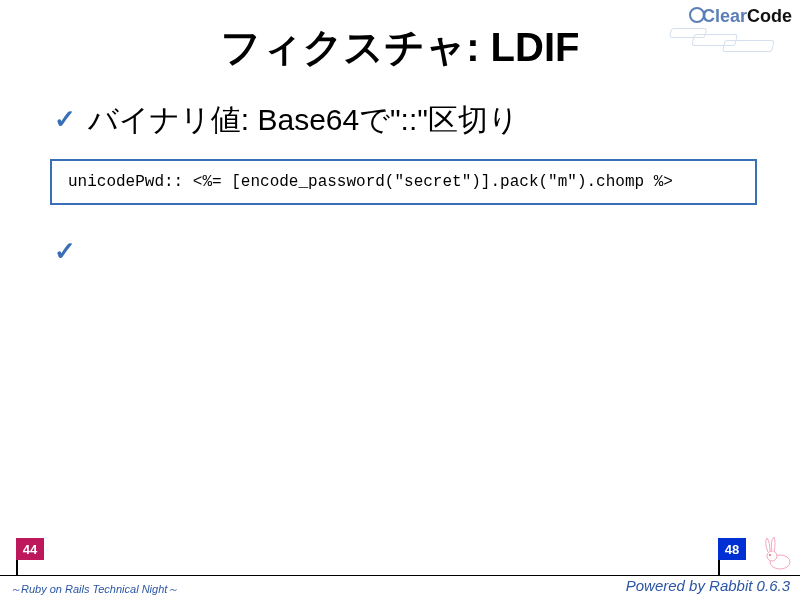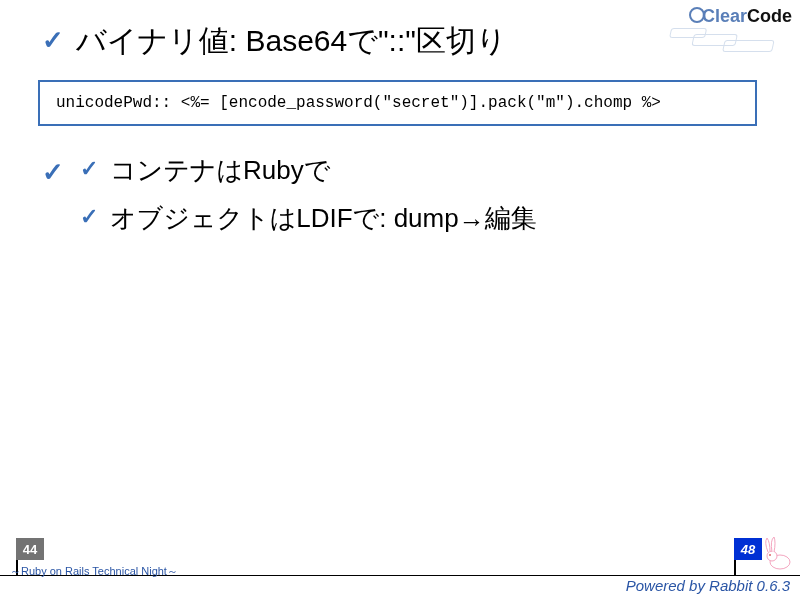--- a/index.html
+++ b/index.html
@@ -8,21 +8,21 @@
       height: 600px;
       background: #fff;
       font-family: "Hiragino Kaku Gothic Pro", "Meiryo", sans-serif;
       position: relative;
       overflow: hidden;
     }
     .slide {
       width: 100%;
       height: 100%;
       position: relative;
-      padding: 20px 40px 40px 28px;
+      padding: 20px 40px 40px 40px;
     }
     .title {
       font-size: 40px;
       font-weight: bold;
       text-align: center;
       margin-bottom: 24px;
       color: #000;
     }
     .logo {
       position: absolute;
@@ -107,53 +107,54 @@
       white-space: nowrap;
     }
     
     .flag {
       position: absolute;
       bottom: 28px;
       width: 30px;
       height: 34px;
     }
     .flag-left { left: 16px; }
-    .flag-right { right: 36px; font-style: italic; }
+    .flag-right { right: 52px; }
     .flag-rect {
       width: 28px;
       height: 22px;
       display: flex;
       align-items: center;
       justify-content: center;
       color: #fff;
       font-size: 13px;
       font-weight: bold;
     }
-    .flag-left .flag-rect { background: #737373; }
+    .flag-left .flag-rect { background: #be185d; }
     .flag-right .flag-rect { background: #0030d4; }
     .flag-pole {
       width: 2px;
       height: 16px;
       background: #000;
       margin-left: 0;
     }
     .footer-line {
       position: absolute;
       bottom: 24px;
       left: 0;
       right: 0;
       height: 1px;
       background: #000;
     }
     .footer-left {
       position: absolute;
-      bottom: 21px;
+      bottom: 3px;
       left: 10px;
       font-size: 11px;
       color: #2a55a5;
+      font-style: italic;
       font-family: "Comic Sans MS", cursive, sans-serif;
     }
     .footer-right {
       position: absolute;
       bottom: 6px;
       right: 10px;
       font-size: 15px;
       color: #2a55a5;
       font-style: italic;
       font-family: "Comic Sans MS", cursive, sans-serif;
@@ -173,40 +174,33 @@
 
   <div class="logo">
     <span class="logo-circle"></span><span>Clear</span><span class="dark">Code</span>
   </div>
   <div class="logo-trail">
     <span style="left:2px;top:0;width:36px;height:10px;"></span>
     <span style="left:26px;top:6px;width:44px;height:12px;"></span>
     <span style="left:58px;top:12px;width:50px;height:12px;"></span>
   </div>
 
+  <h1 class="title">フィクスチャ: LDIF</h1>
 
   <div class="content">
     <ul class="bullet-list">
       <li class="bullet-item">
         <span>バイナリ値: Base64で"::"区切り</span>
       </li>
     </ul>
 
     <div class="code-box">unicodePwd:: &lt;%= [encode_password("secret")].pack("m").chomp %&gt;</div>
 
     <ul class="bullet-list">
       <li class="bullet-item">
-        <ul class="sub-list">
-          <li class="sub-item">
-            <span>コンテナはRubyで</span>
-          </li>
-          <li class="sub-item">
-            <span>オブジェクトはLDIFで: dump→編集</span>
-          </li>
-        </ul>
       </li>
     </ul>
   </div>
 
   <div class="flag flag-left">
     <div class="flag-rect">44</div>
     <div class="flag-pole"></div>
   </div>
 
   <div class="flag flag-right">

